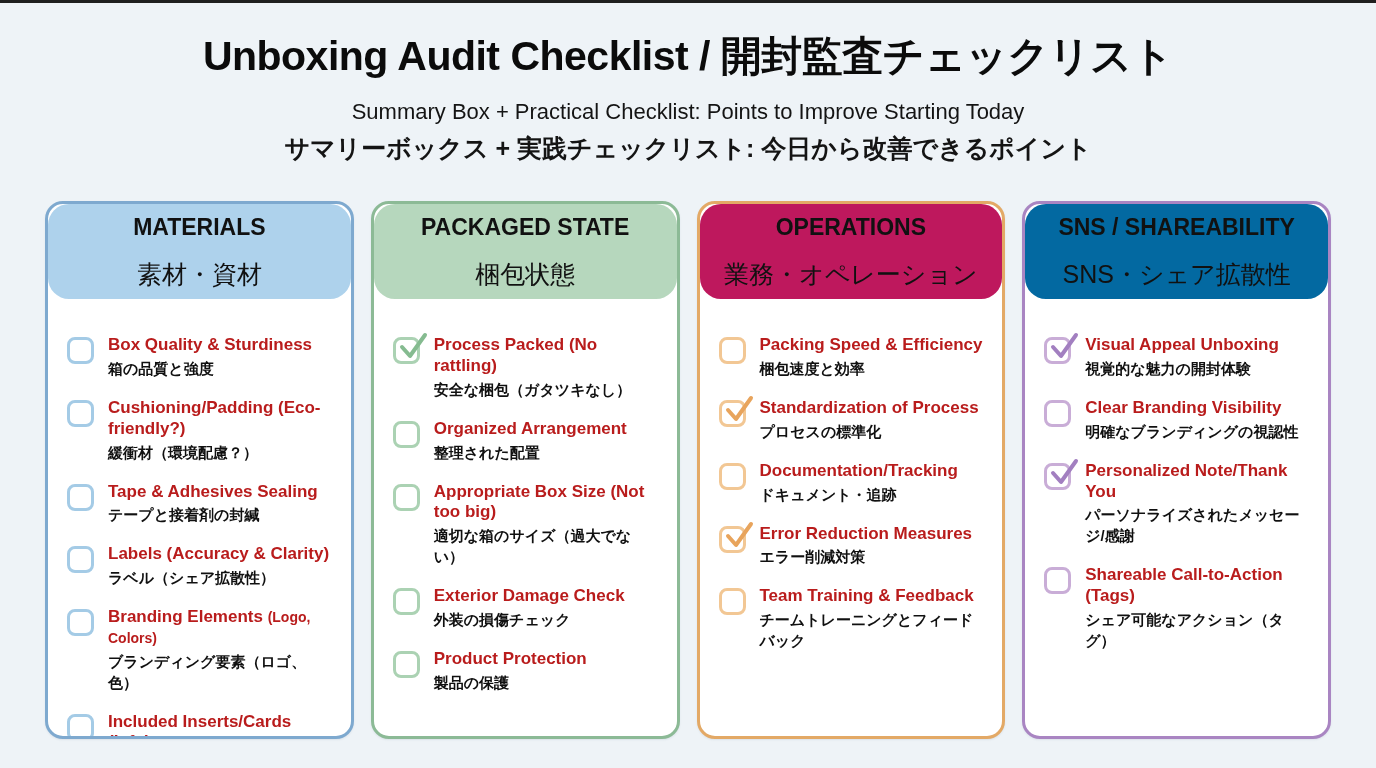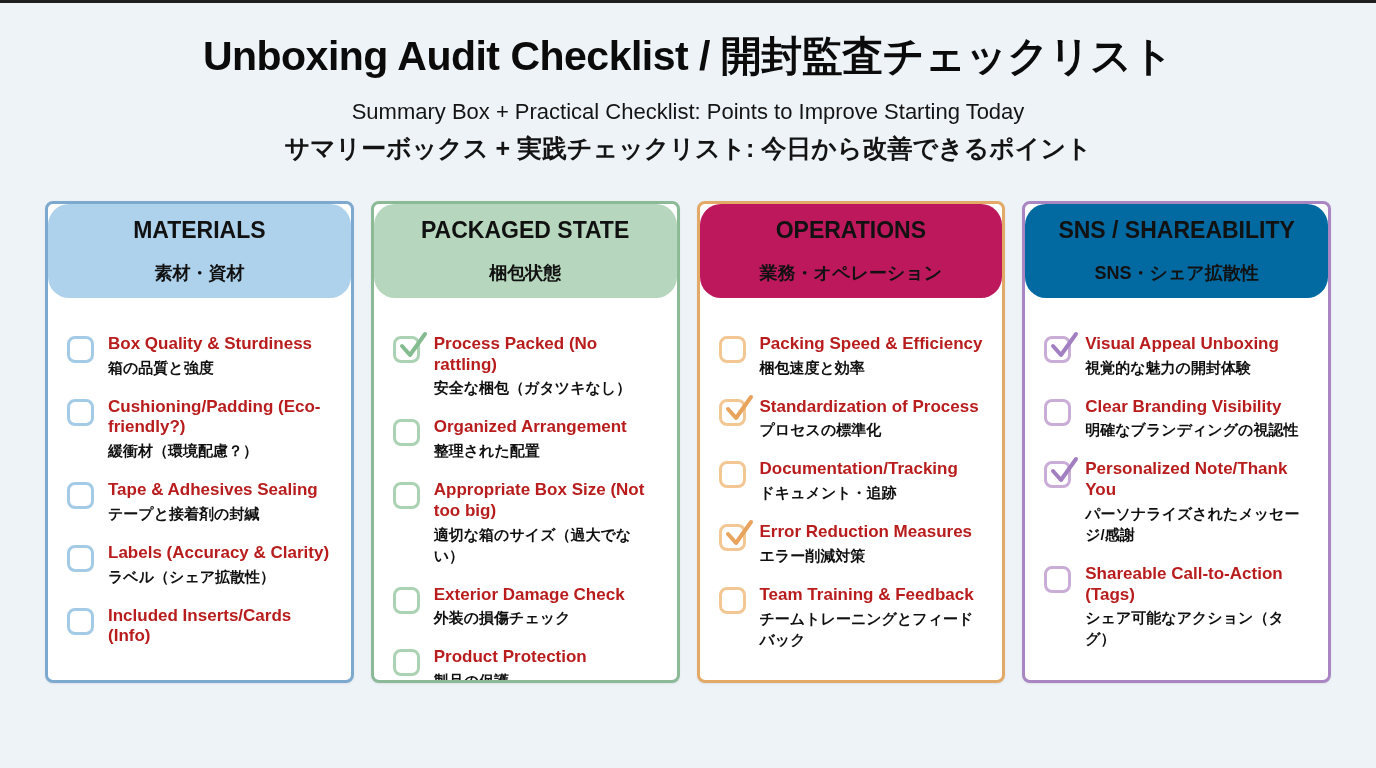--- a/index.html
+++ b/index.html
@@ -35,38 +35,38 @@
   .board {
     display: grid;
     grid-template-columns: repeat(4, 1fr);
     gap: 17px;
     padding: 0 45px;
     margin-top: 36px;
   }
 
   .card {
     background: #ffffff;
-    border-radius: 8px;
+    border-radius: 18px;
     border: 3px solid;
-    height: 482px;
+    height: 538px;
     overflow: hidden;
     box-shadow: 0 1px 2px rgba(60,90,120,.10);
   }
   .card-header {
     border-radius: 21px;
     min-height: 94px;
     display: flex;
     flex-direction: column;
     align-items: center;
     justify-content: center;
     padding: 10px 8px;
     text-align: center;
   }
   .card-title-en { font-size: 23px; font-weight: 700; line-height: 1.15; }
-  .card-title-jp { font-size: 18px; font-weight: 700; line-height: 1.2; margin-top: 19px; }
+  .card-title-jp { font-size: 25px; font-weight: 400; line-height: 1.2; margin-top: 19px; }
 
   .card-body { padding: 36px 19px 10px 19px; }
 
   .item { display: flex; align-items: flex-start; margin-bottom: 19px; }
   .checkbox {
     position: relative;
     flex: 0 0 auto;
     width: 27px; height: 27px;
     border: 3px solid;
     border-radius: 8px;
@@ -139,20 +139,27 @@
       <div class="item">
         <span class="checkbox"></span>
         <div class="item-text">
           <div class="item-en">Labels (Accuracy &amp; Clarity)</div>
           <div class="item-jp">ラベル（シェア拡散性）</div>
         </div>
       </div>
       <div class="item">
         <span class="checkbox"></span>
         <div class="item-text">
+          <div class="item-en"><span>Branding Elements</span> <span class="small">(Logo, Colors)</span></div>
+          <div class="item-jp">ブランディング要素（ロゴ、色）</div>
+        </div>
+      </div>
+      <div class="item">
+        <span class="checkbox"></span>
+        <div class="item-text">
           <div class="item-en">Included Inserts/Cards (Info)</div>
 
         </div>
       </div>
     </div>
   </div>
 
   <div class="card theme-green">
     <div class="card-header">
       <div class="card-title-en">PACKAGED STATE</div>

